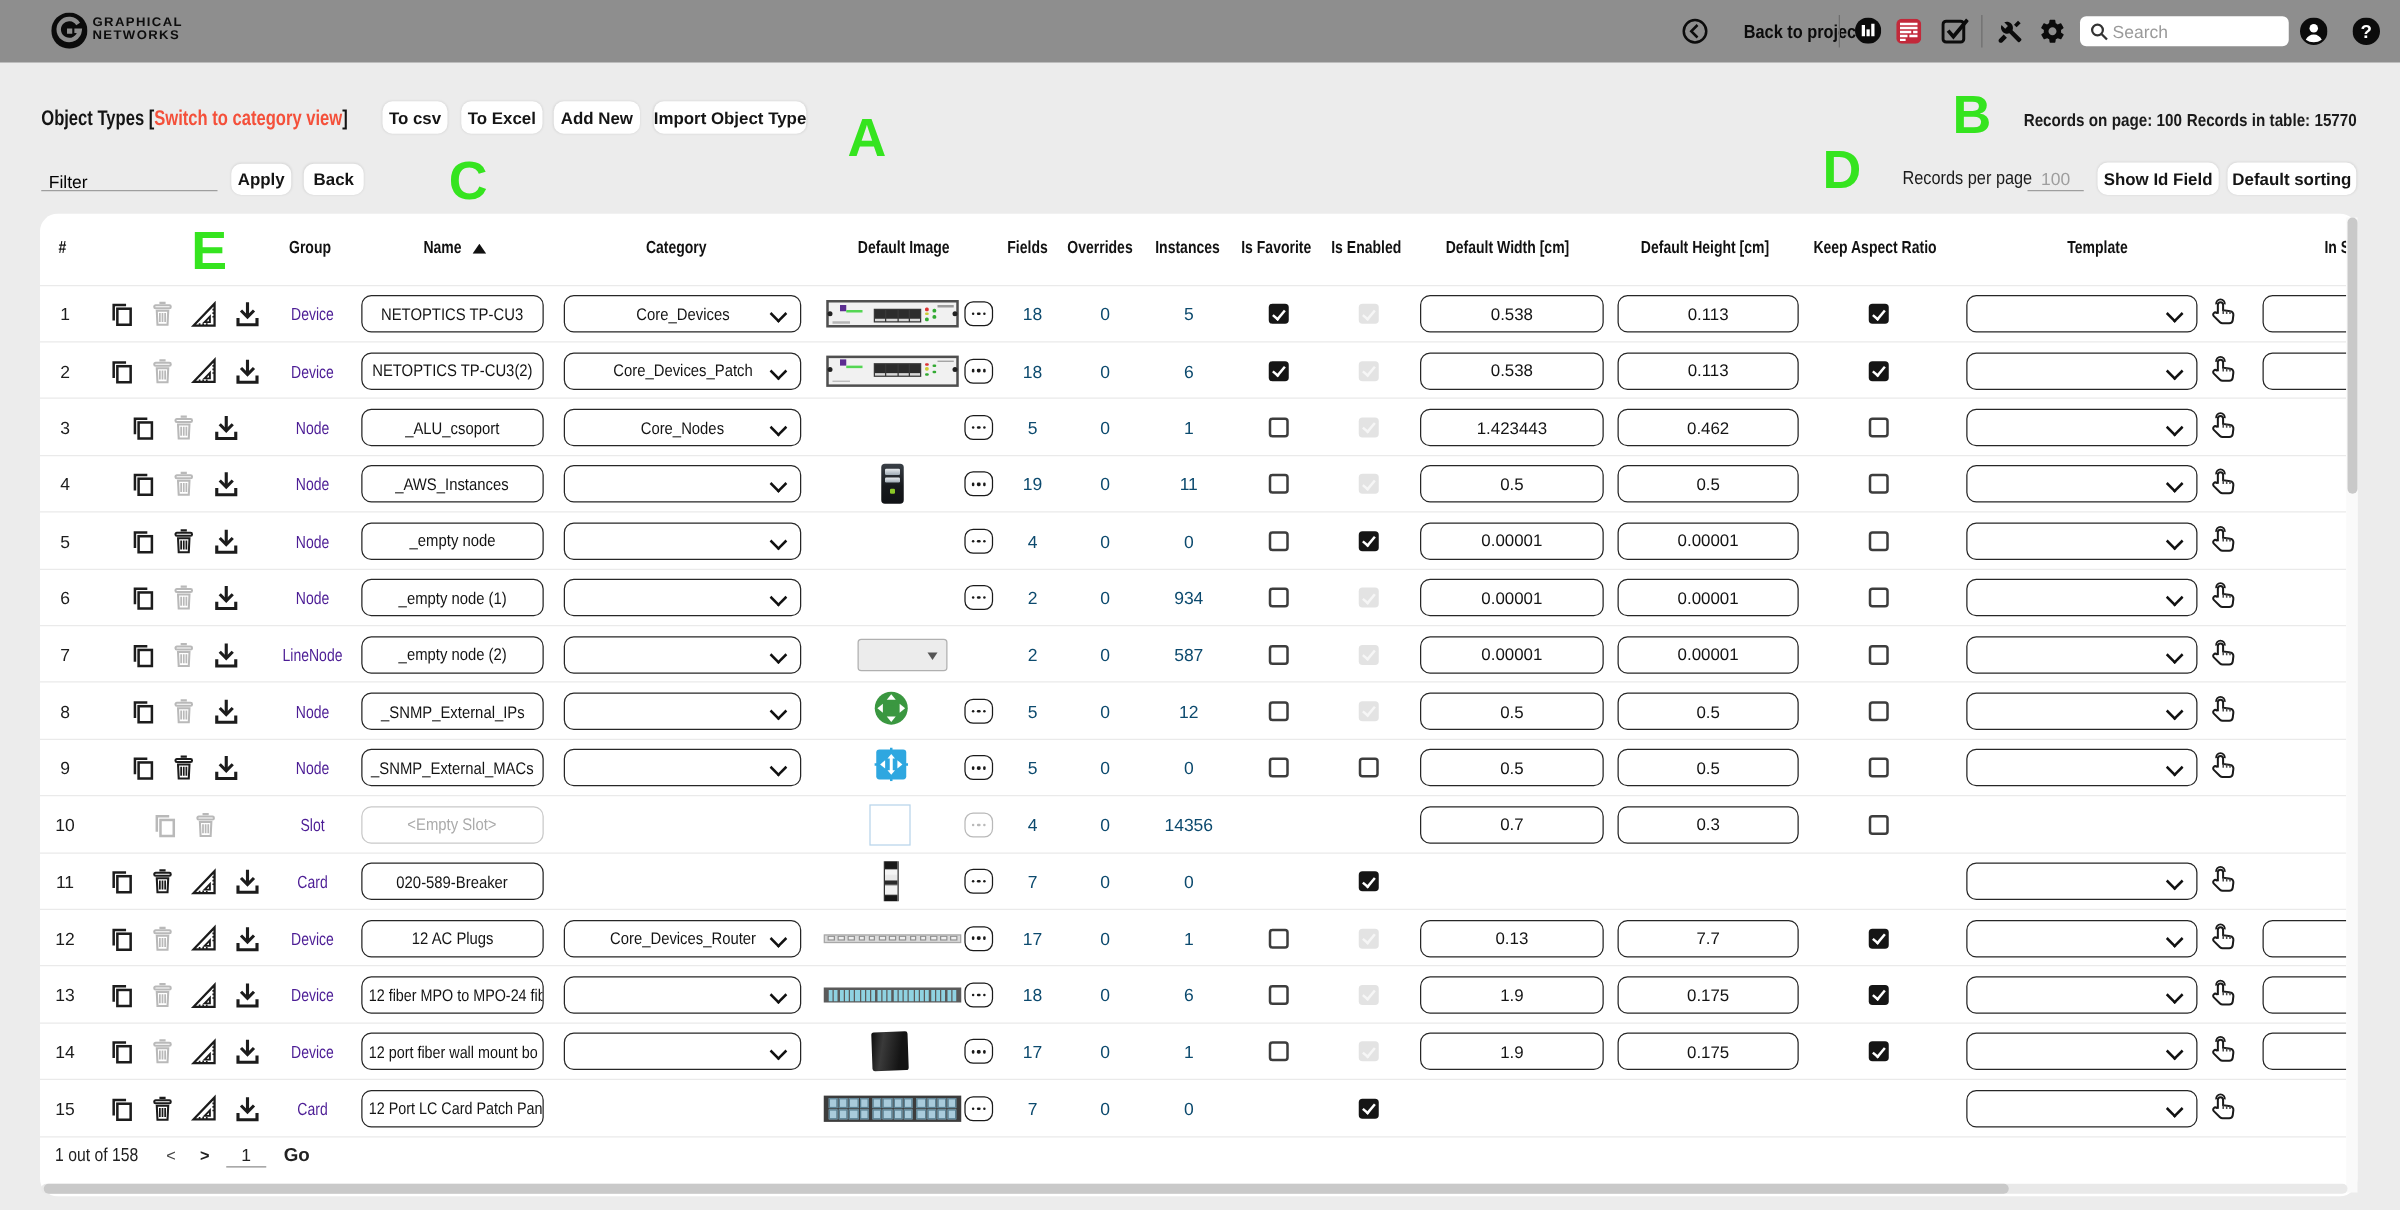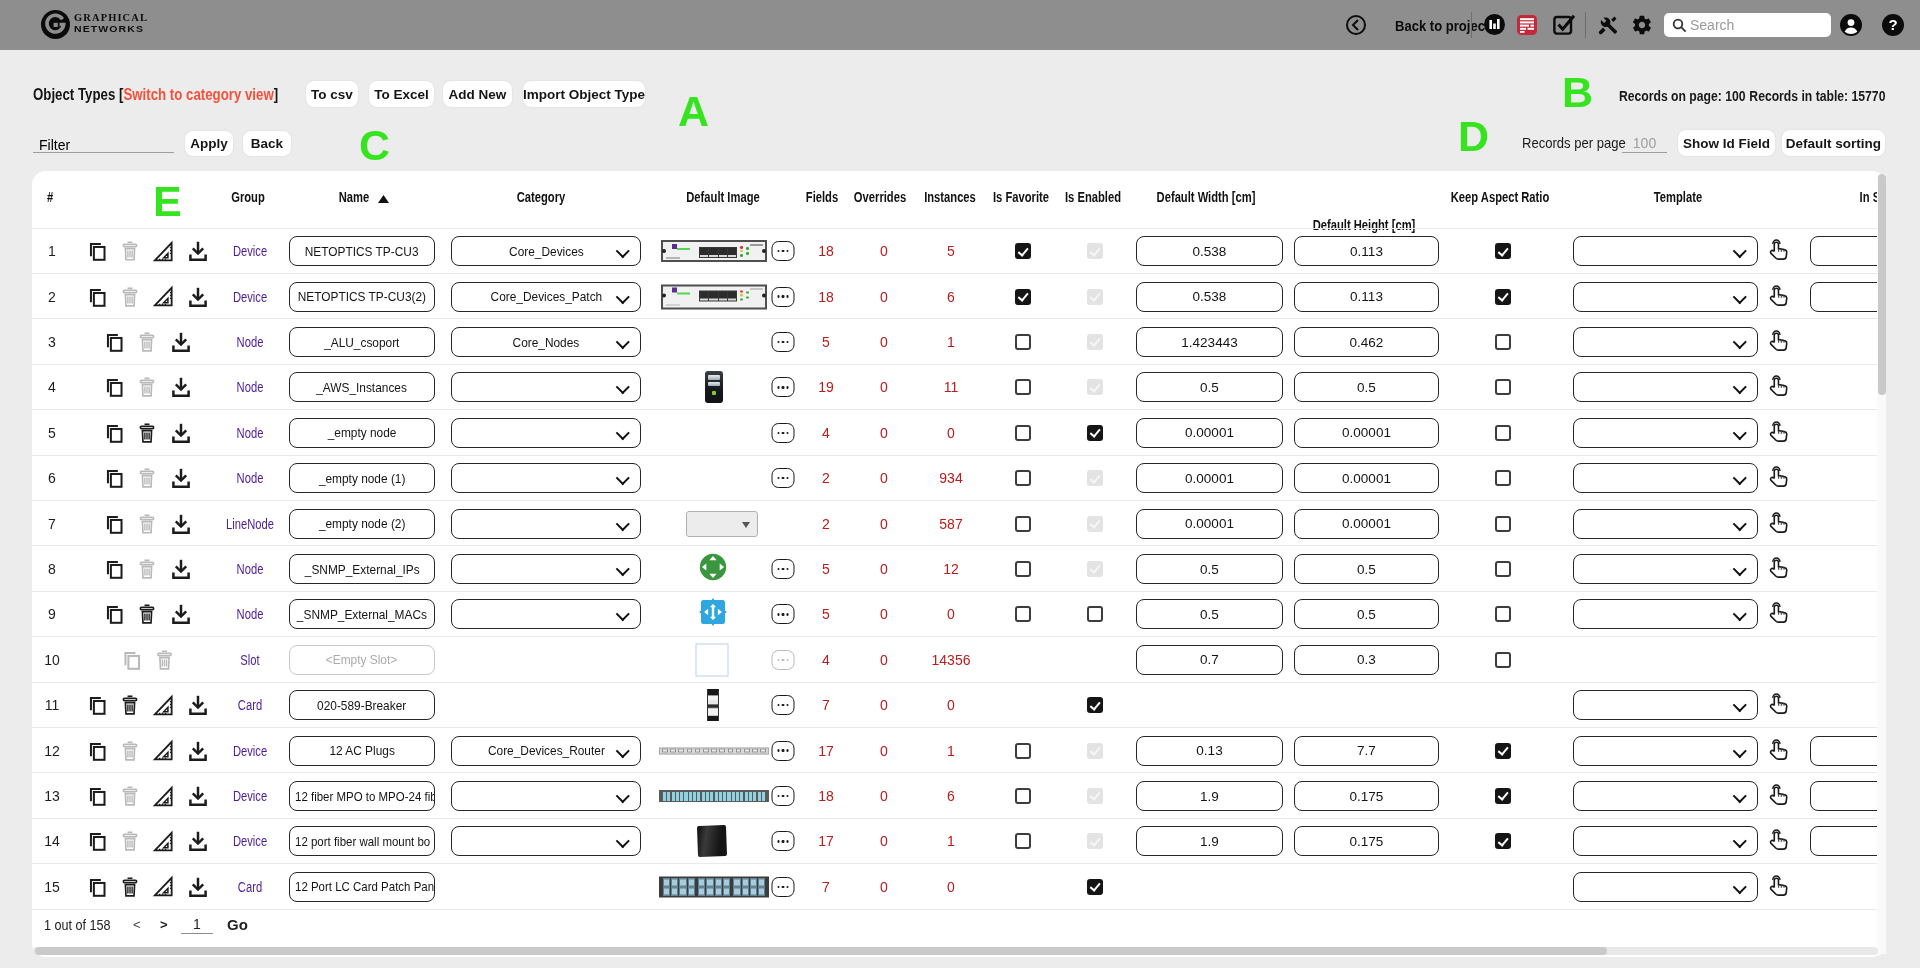--- a/index.html
+++ b/index.html
@@ -55,21 +55,21 @@
 .win{left:1104px;width:147px;}
 .hin{left:1262px;width:145px;}
 .tpl{left:1541px;width:185px;}
 .insb{left:1778px;width:90px;}
 .sel{box-sizing:border-box;height:30px;border:1.5px solid #262626;border-radius:8px;background:#fff;font-size:13.5px;color:#141414;display:flex;align-items:center;justify-content:center;position:absolute;}
 .sel::after{content:'';position:absolute;right:13px;top:9px;width:7.5px;height:7.5px;border:solid #111;border-width:0 2.4px 2.4px 0;transform:rotate(45deg);}
 .dots{left:751px;box-sizing:border-box;width:23px;height:20px;border:1.8px solid #1a1a1a;border-radius:7px;background:#fff;display:flex;align-items:center;justify-content:center;gap:2px;}
 .dots i{display:block;width:2.4px;height:2.4px;background:#1a1a1a;border-radius:50%;}
 .dots.dgray i{background:#b9b9b9;}
 .dots.dgray{border-color:#b9b9b9;}
-.rf{font-size:14px;color:#b91c1c;}
+.rf{font-size:14px;color:#0c4a6e;}
 .f{left:794px;}
 .o{left:852px;}
 .i{left:919px;}
 .fav{left:991px;}
 .en{left:1063px;}
 .asp{left:1471px;}
 .hand{left:1746px;}
 .cb{width:16px;height:16px;border-radius:3px;box-sizing:border-box;position:relative;}
 .cb.un{border:2px solid #3d3d3d;background:#fff;}
 .cb.chk{background:#151515;}
@@ -169,21 +169,21 @@
       </g>
 </defs>
 </svg>
 
 <div id="topbar">
   <svg style="position:absolute;left:41px;top:10px;" width="29" height="29" viewBox="0 0 29 29">
       <circle cx="14.5" cy="14.5" r="14.5" fill="#0b0b0b"></circle>
       <path d="M21.5 9.2a8.4 8.4 0 1 0 1.2 5.3h-4.2" fill="none" stroke="#8e8e8e" stroke-width="3.6"></path>
       <rect x="12.6" y="12.8" width="4.2" height="4.2" fill="#8e8e8e"></rect>
     </svg>
-  <div class="logoTxt" style="left:74px;top:12px;font-family:Liberation Serif, serif;">GRAPHICAL</div>
+  <div class="logoTxt" style="left:74px;top:12px;">GRAPHICAL</div>
   <div class="logoTxt" style="left:74px;top:22px;">NETWORKS</div>
   <div id="backCirc"></div>
   <svg class="tbicon" style="left:1350px;top:19px;" width="12" height="12" viewBox="0 0 12 12">
       <path d="M8 1L3 6l5 5" fill="none" stroke="#0c0c0c" stroke-width="2"></path>
     </svg>
   <div id="backTxt"><span class="sxl">Back to project</span></div>
   <div class="vsep" style="left:1471px;"></div>
   <div class="vsep" style="left:1585px;"></div>
   <svg class="tbicon" style="left:1484px;top:14px;" width="21" height="21" viewBox="0 0 21 21">
       <circle cx="10.5" cy="10.5" r="10.5" fill="#0b0b0b"></circle>
@@ -263,21 +263,21 @@
         <path d="M5.5 0L11 8H0z" fill="#111"></path>
       </svg>
   <div class="hl hc" style="left:509px;"><span class="sx">Category</span></div>
   <div class="hl hc" style="left:691px;"><span class="sx">Default Image</span></div>
   <div class="hl hc" style="left:790px;"><span class="sx">Fields</span></div>
   <div class="hl hc" style="left:848px;"><span class="sx">Overrides</span></div>
   <div class="hl hc" style="left:918px;"><span class="sx">Instances</span></div>
   <div class="hl hc" style="left:989px;"><span class="sx">Is Favorite</span></div>
   <div class="hl hc" style="left:1061px;"><span class="sx">Is Enabled</span></div>
   <div class="hl hc" style="left:1174px;"><span class="sx">Default Width [cm]</span></div>
-  <div class="hl hc" style="left:1332px;margin-top:28px;"><span class="sx">Default Height [cm]</span></div>
+  <div class="hl hc" style="left:1332px;"><span class="sx">Default Height [cm]</span></div>
   <div class="hl hc" style="left:1468px;"><span class="sx">Keep Aspect Ratio</span></div>
   <div class="hl hc" style="left:1646px;"><span class="sx">Template</span></div>
   <div class="hl" style="left:1825px;"><span class="sx">In S</span></div>
   <div class="row" style="top:56.6px;">
         <div class="cc num">1</div>
         <div class="cc icons">
           <svg class="ic blk" width="22" height="22" viewBox="0 0 24 24">
             <use href="#ic-copy"></use>
           </svg>
           <svg class="ic gray" width="22" height="22" viewBox="0 0 24 24">

